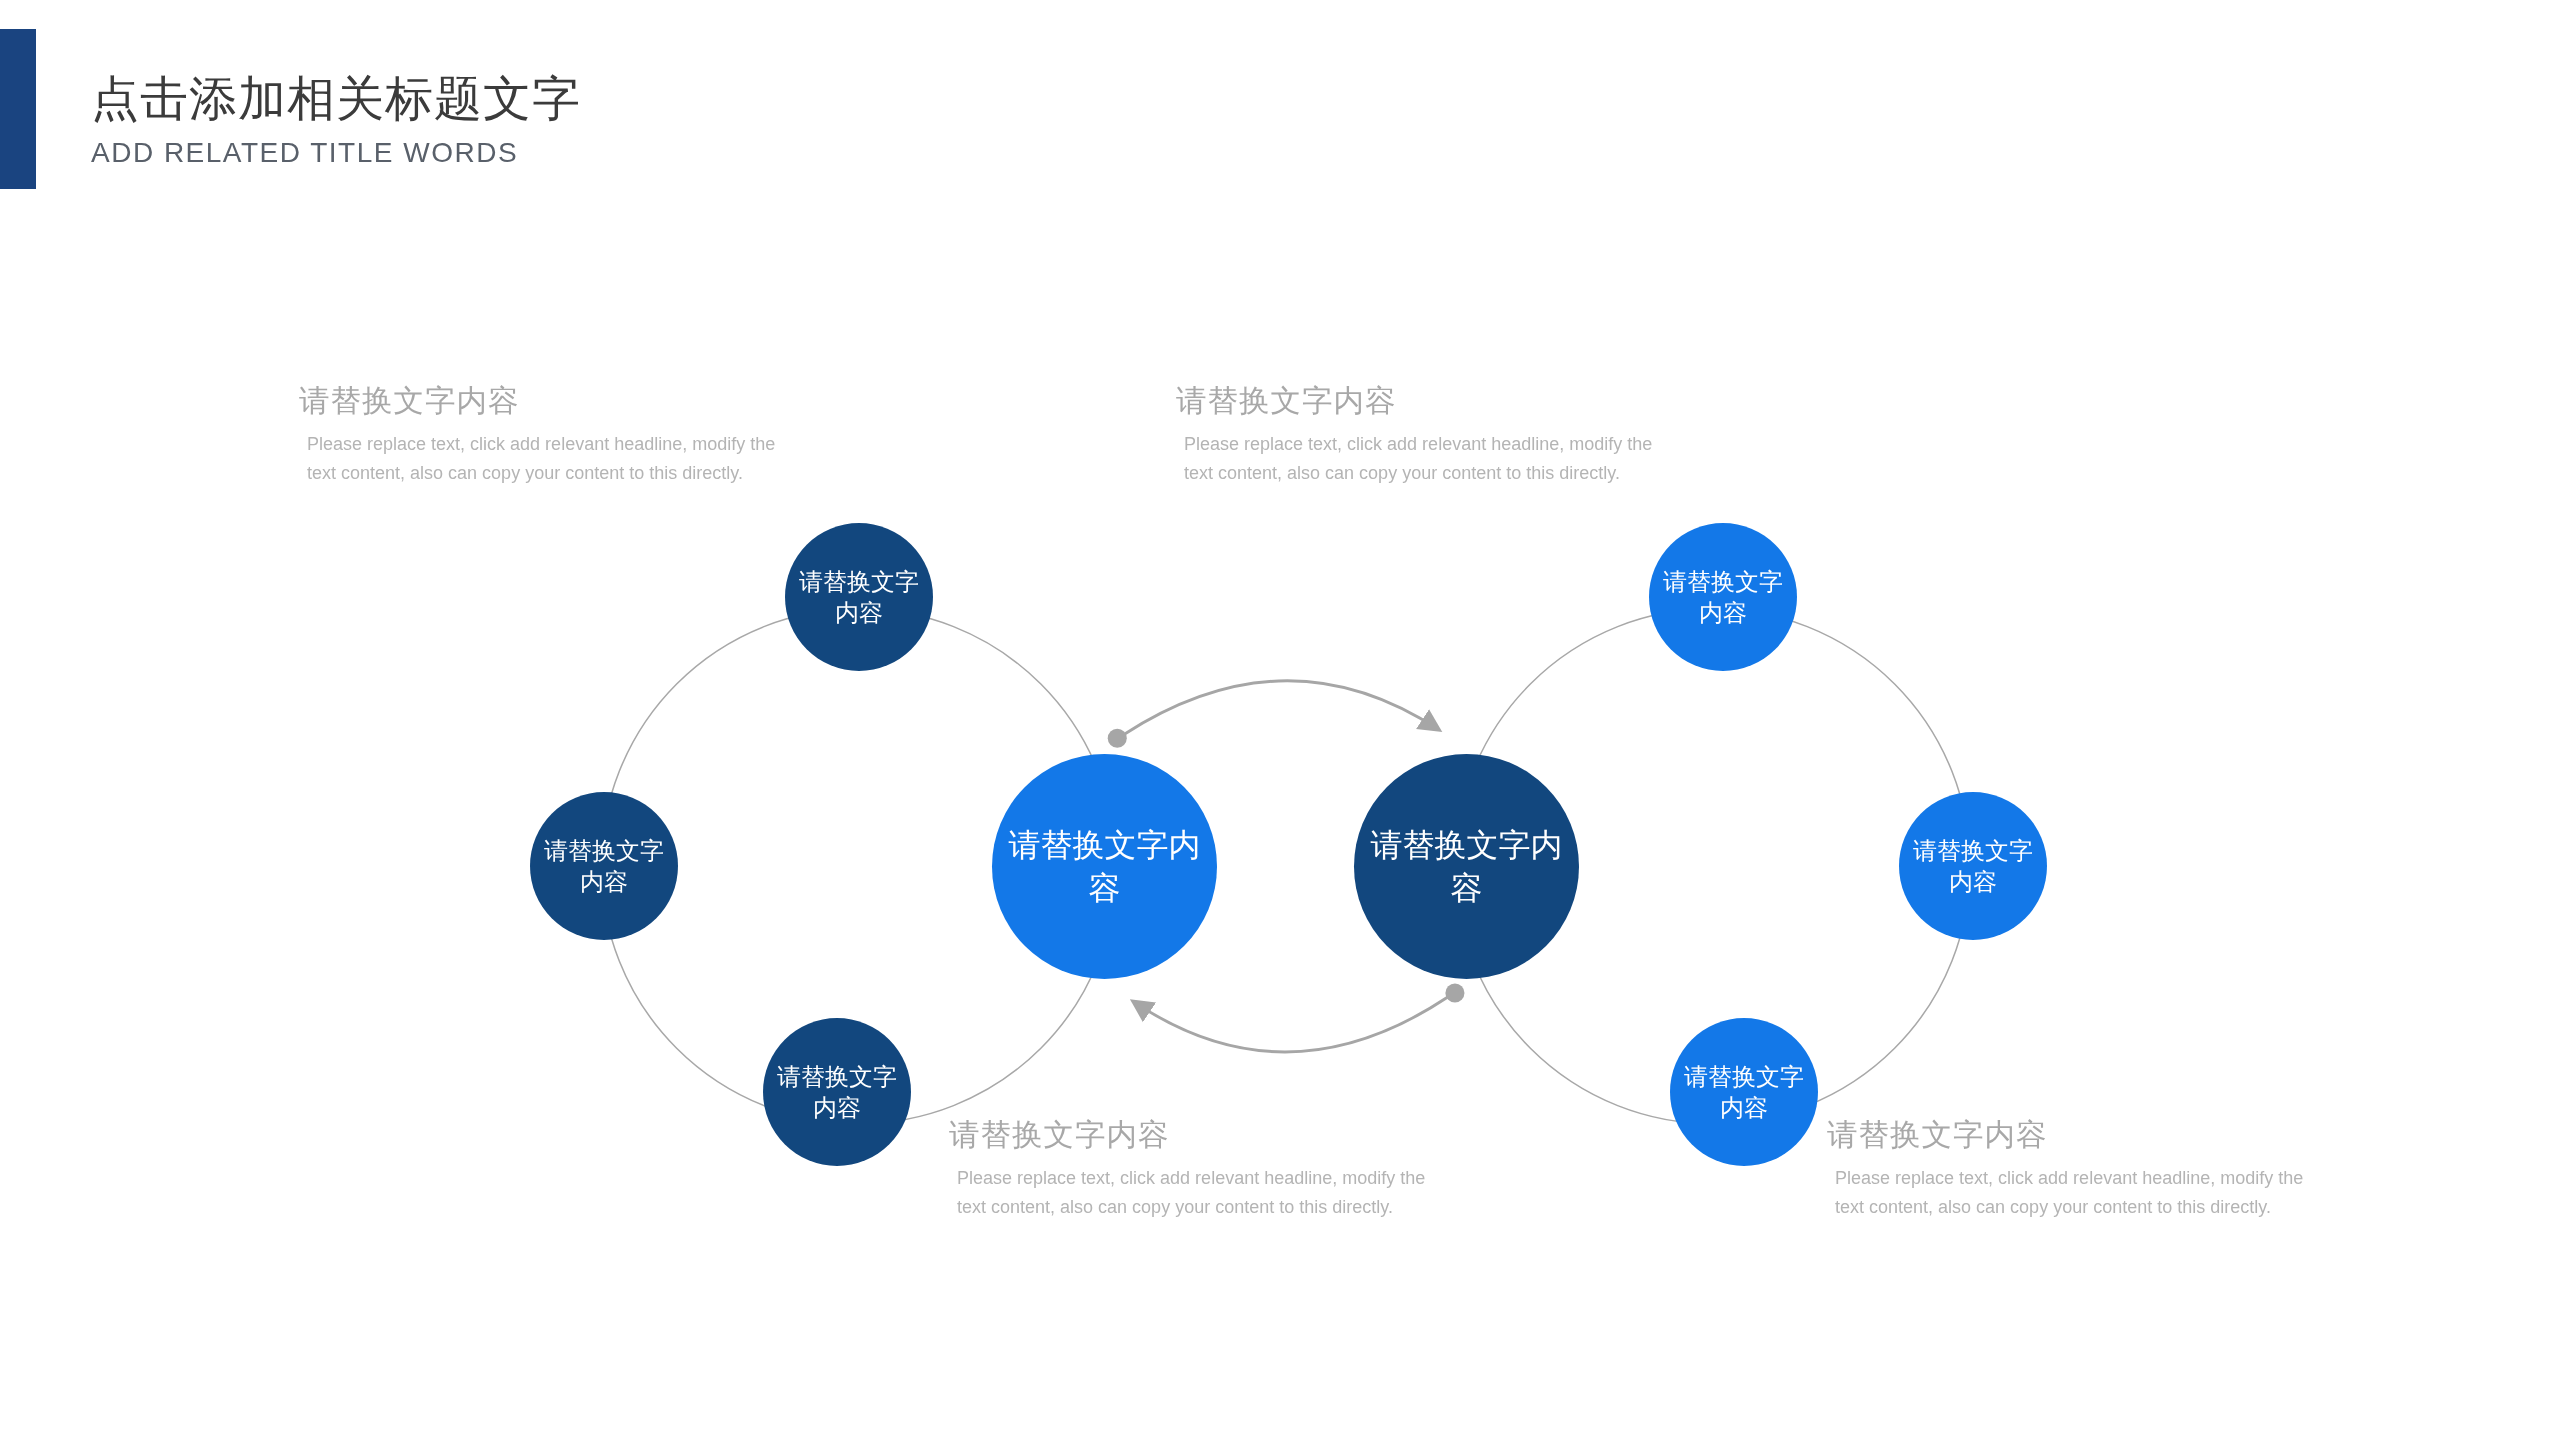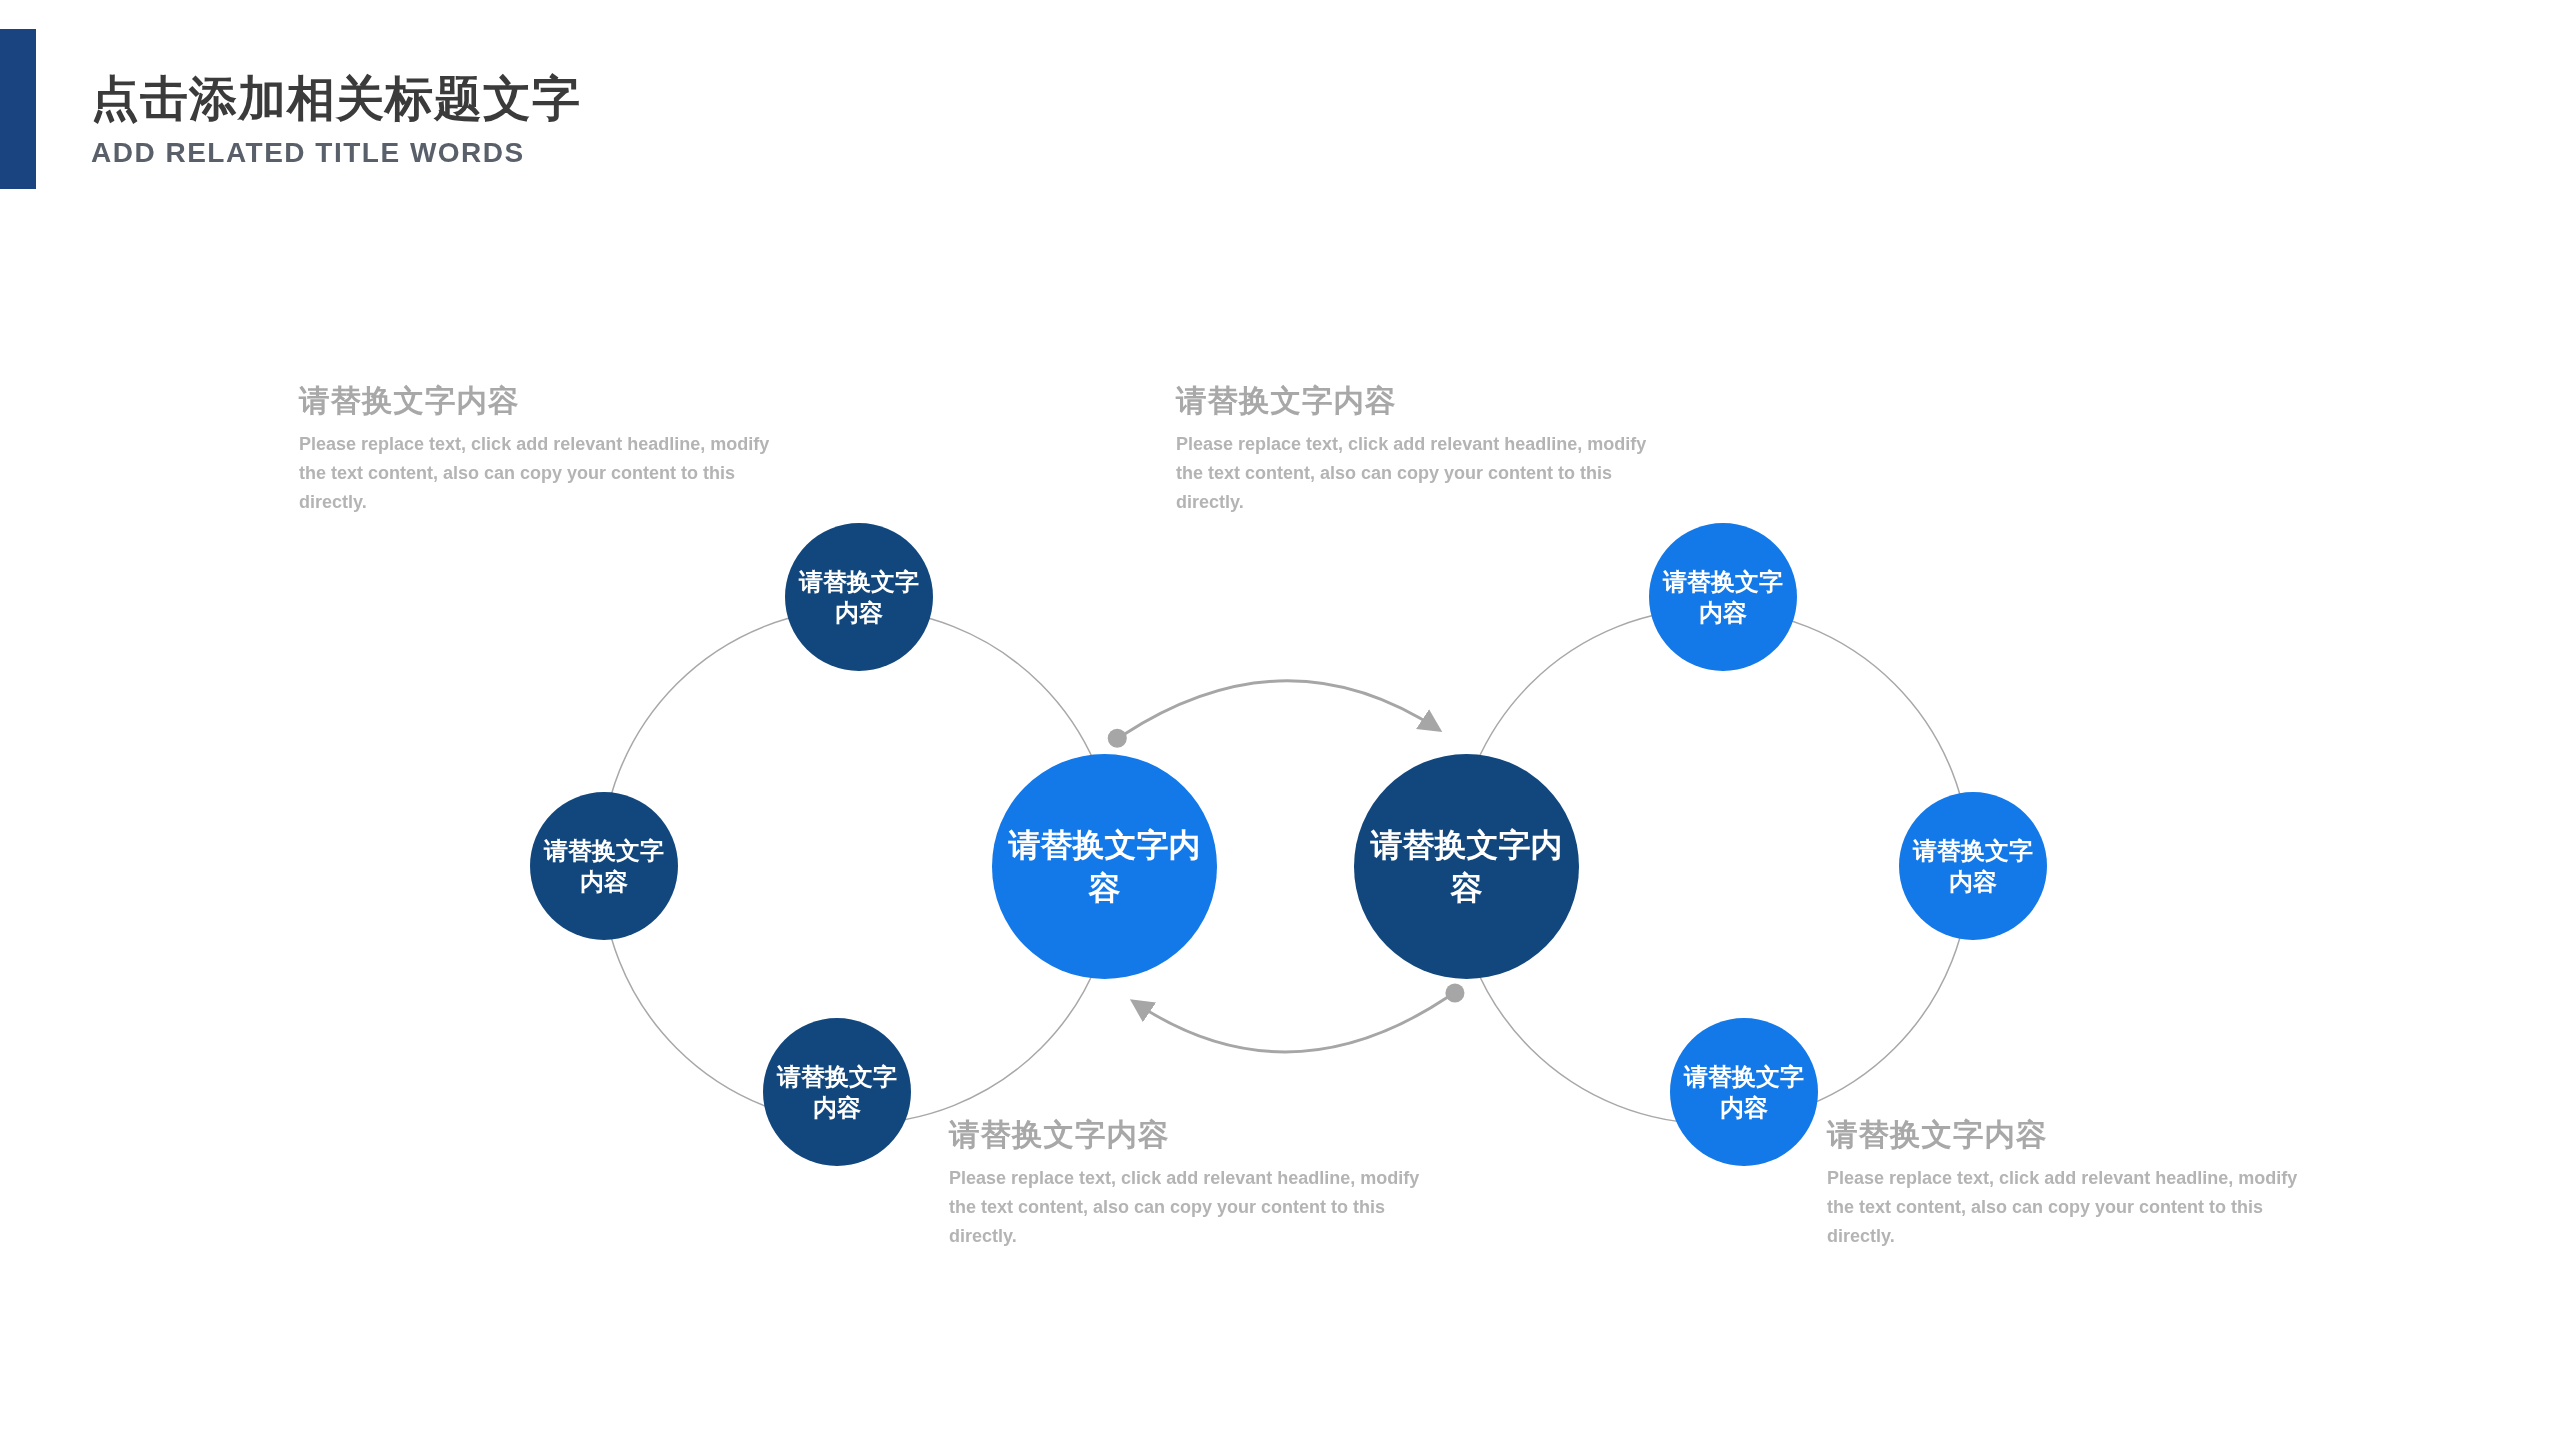--- a/index.html
+++ b/index.html
@@ -2,21 +2,21 @@
 <html><head>
 <meta charset="utf-8">
 <style>
   html,body{margin:0;padding:0;}
   body{
     width:2576px;height:1448px;
     background:#ffffff;
     font-family:"Liberation Sans","DejaVu Sans",sans-serif;
     overflow:hidden;position:relative;
   }
-  .slide{position:absolute;inset:0;width:2576px;height:1448px;font-weight:bold;}
+  .slide{position:absolute;inset:0;width:2576px;height:1448px;}
 
   
   .accent-bar{
     position:absolute;left:0;top:29px;width:36px;height:160px;
     background:#1A4480;
   }
   .title{
     position:absolute;left:91px;top:74px;
     font-size:48px;line-height:1.06;color:#3B3B3B;
     letter-spacing:1px;white-space:nowrap;
@@ -44,21 +44,21 @@
   .node.sat{width:148px;height:148px;font-size:24px;line-height:1.30;}
   .node.hub{width:225px;height:225px;font-size:32px;line-height:1.32;}
 
   
   .txtblock{position:absolute;width:496px;}
   .txtblock .cn{
     font-size:30.5px;line-height:1.2;color:#A8A8A8;
     margin:0 0 11.4px 0;letter-spacing:1px;
   }
   .txtblock .en{
-    font-size:18px;line-height:1.62;color:#B4B4B4;margin:0;
+    font-size:18px;line-height:1.62;color:#B4B4B4;margin:8px;
   }
 </style>
 </head>
 <body>
 
 <div class="slide">
 
   <div class="accent-bar"></div>
   <div class="title">点击添加相关标题文字</div>
   <div class="subtitle">ADD RELATED TITLE WORDS</div>

